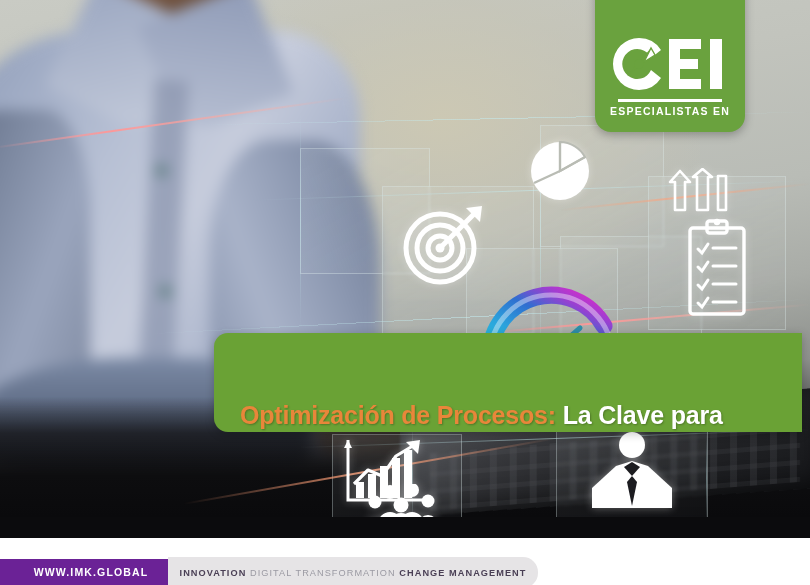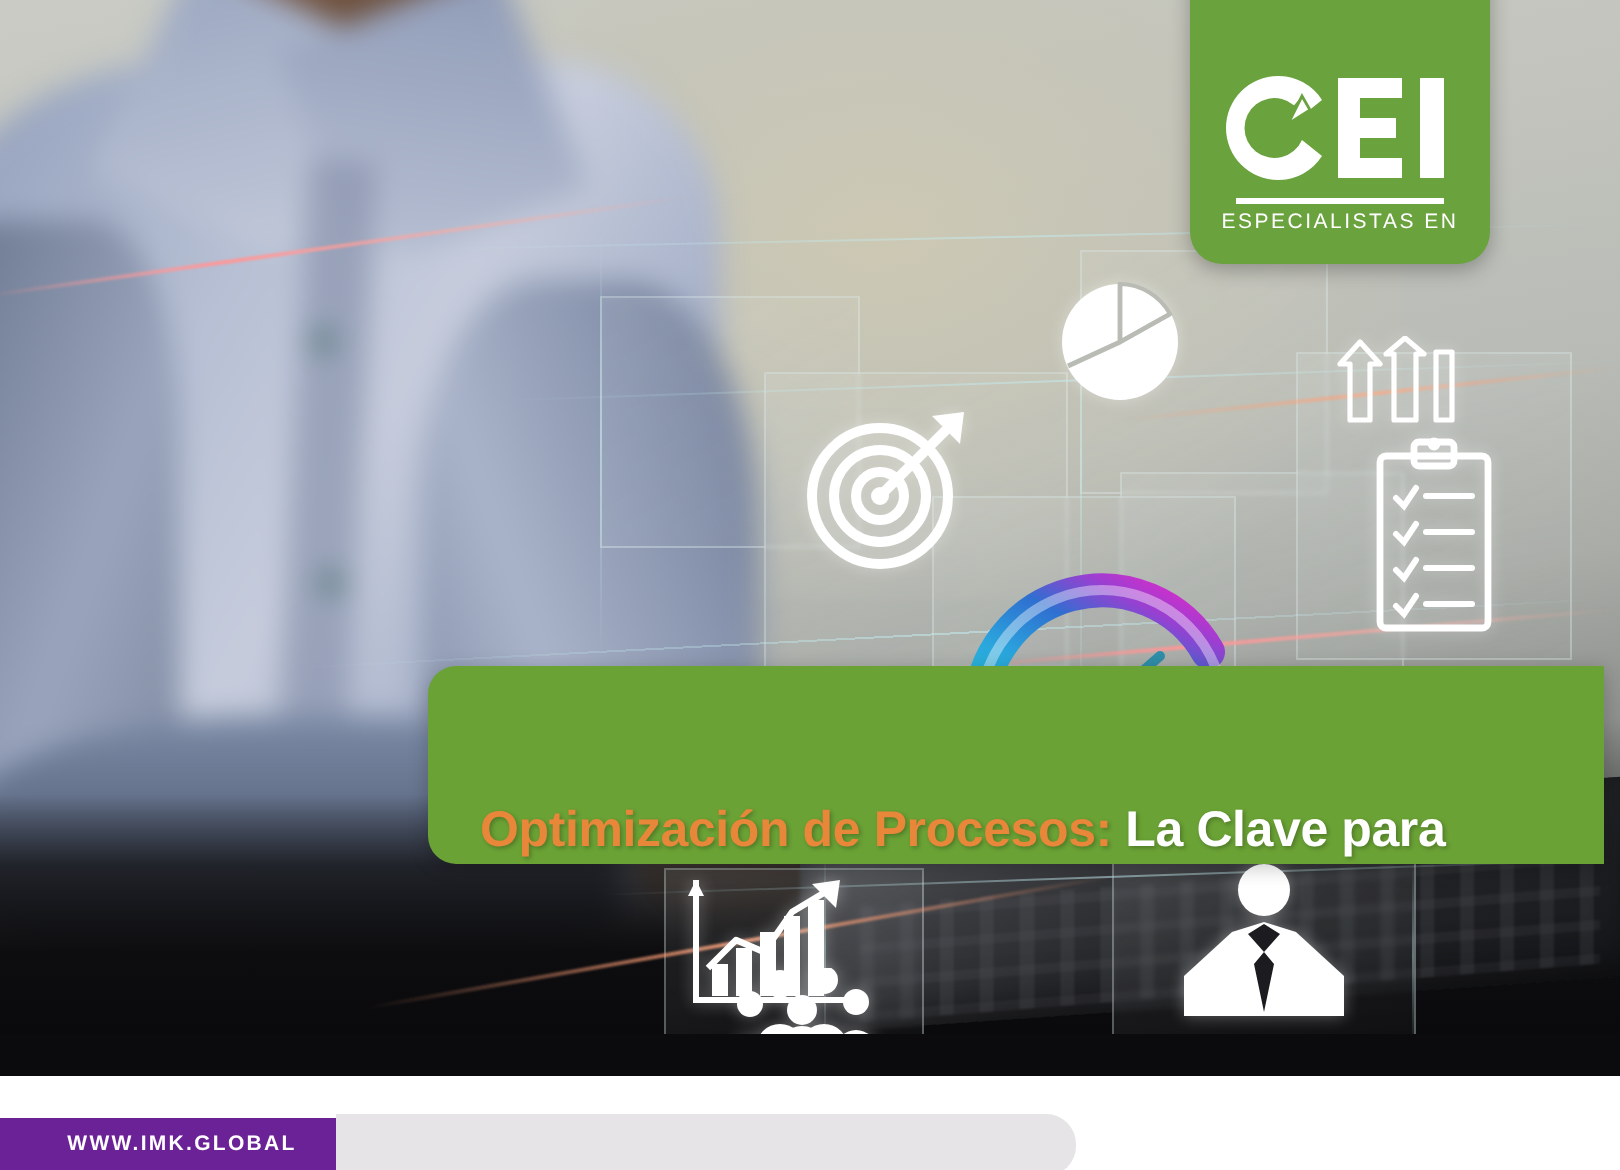--- a/index.html
+++ b/index.html
@@ -134,21 +134,21 @@
   .cei-box{
     position:absolute;left:595px;top:-18px;width:150px;height:150px;
     background:#6aa23e;border-radius:0 0 16px 16px;
     box-shadow:0 3px 10px rgba(0,0,0,.28);
     display:flex;flex-direction:column;align-items:center;justify-content:flex-end;
     padding-bottom:14px;box-sizing:border-box;
   }
   .cei-mark{display:flex;align-items:center;justify-content:center;margin-bottom:2px;}
   .cei-rule{width:104px;height:3px;background:#fff;margin:5px 0 4px;}
   .cei-sub1{
-    color:#fff;font-size:10.5px;letter-spacing:1.25px;font-weight:400;
+    color:#fff;font-size:10.5px;letter-spacing:1.25px;font-weight:700;
     font-family:"Liberation Sans",sans-serif;line-height:1.1;
   }
   .cei-sub2{
     color:#fff;font-size:11.5px;letter-spacing:.85px;font-weight:bold;
     font-family:"Liberation Sans",sans-serif;line-height:1.2;margin-top:1px;
   }
 
   
   .title-banner{
     position:absolute;left:214px;top:333px;width:588px;height:99px;
@@ -394,16 +394,21 @@
     </div>
   </div>
 
   <div class="footer">
 
     <div class="url-pill">
       <span>WWW.IMK.GLOBAL</span>
     </div>
 
     <div class="kw-pill">
+      <div class="kw-line">
+        <span class="kw-b">INNOVATION</span>
+        <span>DIGITAL TRANSFORMATION</span>
+        <span class="kw-b">CHANGE MANAGEMENT</span>
+      </div>
     </div>
 
   </div>
 </div>
 
 </body></html>

